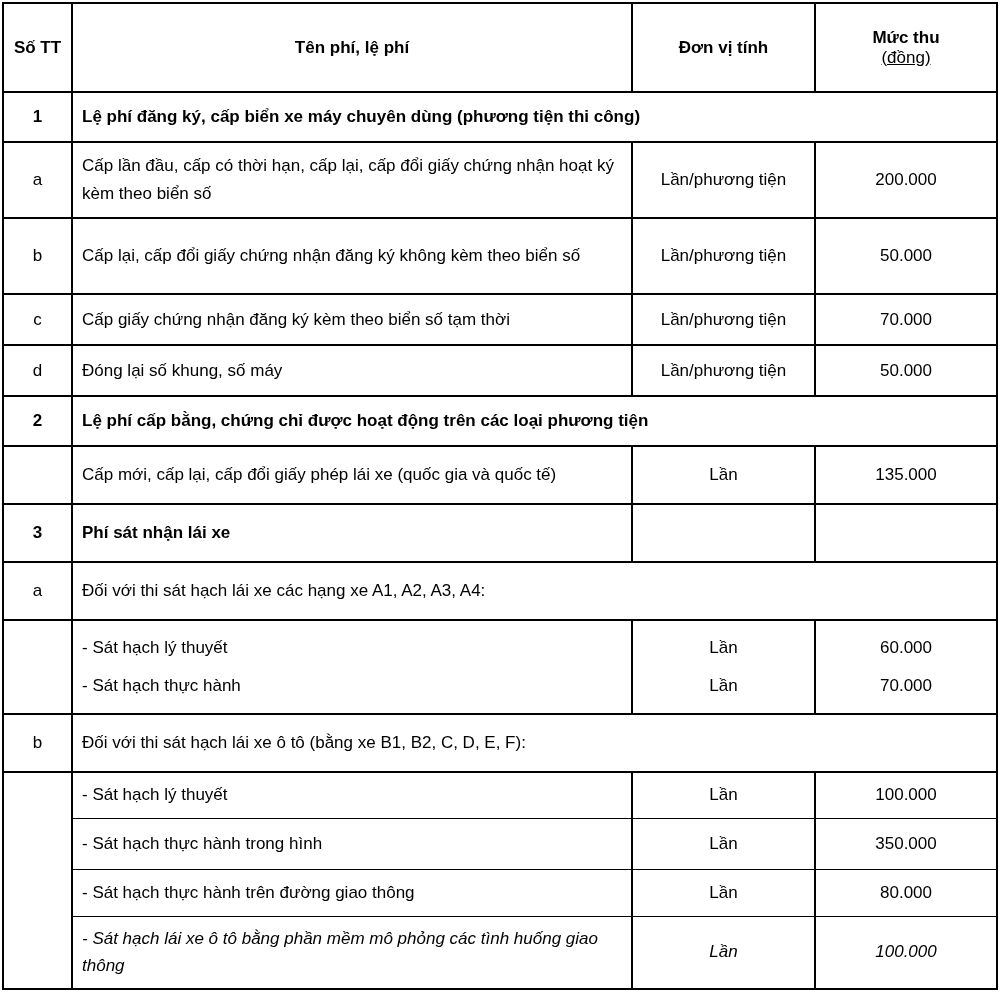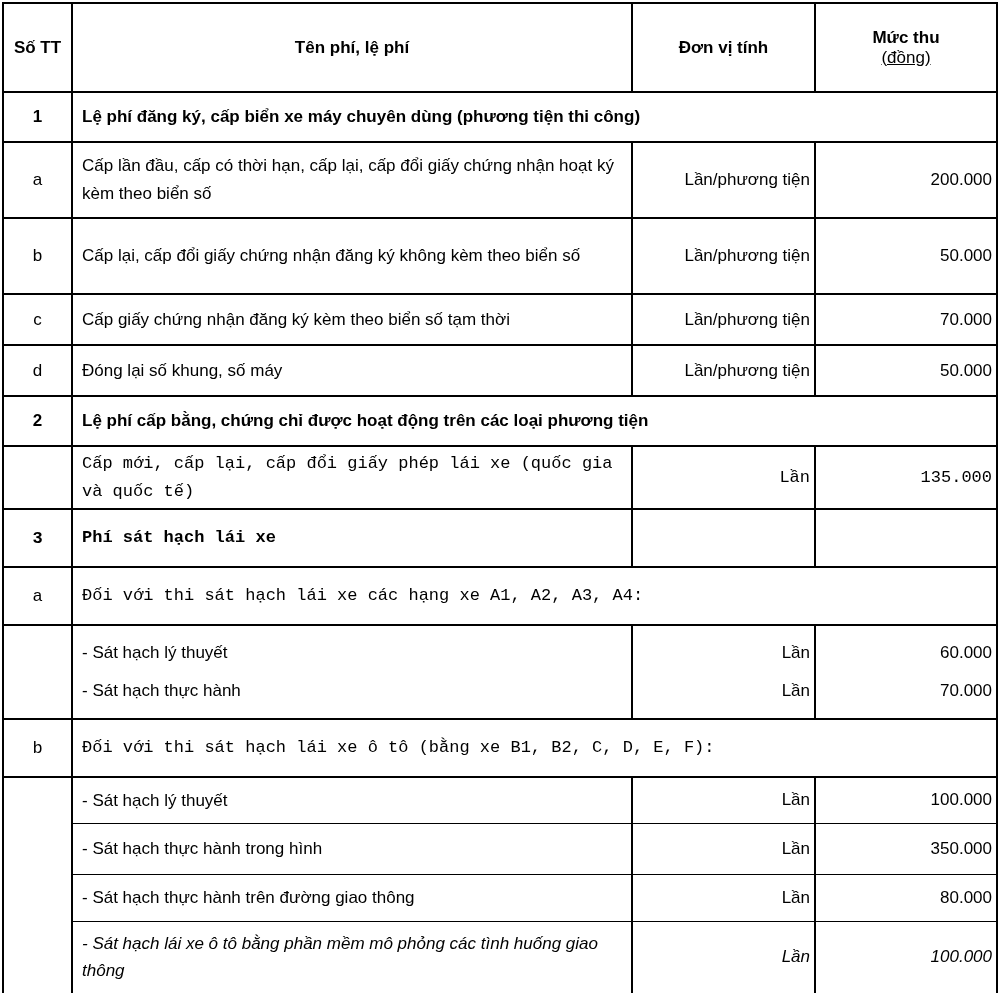--- a/index.html
+++ b/index.html
@@ -35,31 +35,31 @@
     background: #ffffff;
   }
   th { font-weight: bold; text-align: center; }
   .num  { text-align: center; }
   .name {
     text-align: left;
     padding-left: 9px;
     padding-right: 8px;
     line-height: 1.62;
   }
-  .unit, .fee { text-align: right; }
+  .unit, .fee { text-align: center; }
   .bold { font-weight: bold; }
   .hdr-sub { font-weight: normal; margin-top: 0; text-decoration: underline; }
   .line  { height: 38px; line-height: 38px; }
   .thin-b { border-bottom-width: 1px; }
   .thin-t { border-top-width: 1px; }
   tr.h-header  { height: 89px; }
   tr.h-sec     { height: 50px; }
   tr.h-tall    { height: 76px; }
   tr.h-med     { height: 51px; }
-  tr.h-std     { height: 58px; font-family: Liberation Mono, monospace; }
+  tr.h-std     { height: 58px; }
   tr.h-2line   { height: 94px; }
   tr.h-b1      { height: 46px; }
   tr.h-b2      { height: 51px; }
   tr.h-b3      { height: 47px; margin-left: 35px; }
   tr.h-b4      { height: 73px; font-style: italic; }
 </style>
 </head>
 <body>
 
 <div class="page">
@@ -122,21 +122,21 @@
 
     <tr class="h-std">
       <td class="num"></td>
       <td class="name">Cấp mới, cấp lại, cấp đổi giấy phép lái xe (quốc gia và quốc tế)</td>
       <td class="unit">Lần</td>
       <td class="fee">135.000</td>
     </tr>
 
     <tr class="h-std">
       <td class="num bold">3</td>
-      <td class="name bold">Phí sát hạch lái xe</td>
+      <td class="name bold">Phí sát nhận lái xe</td>
       <td class="unit"></td>
       <td class="fee"></td>
     </tr>
 
     <tr class="h-std">
       <td class="num">a</td>
       <td class="name" colspan="3">Đối với thi sát hạch lái xe các hạng xe A1, A2, A3, A4:</td>
     </tr>
 
     <tr class="h-2line">

